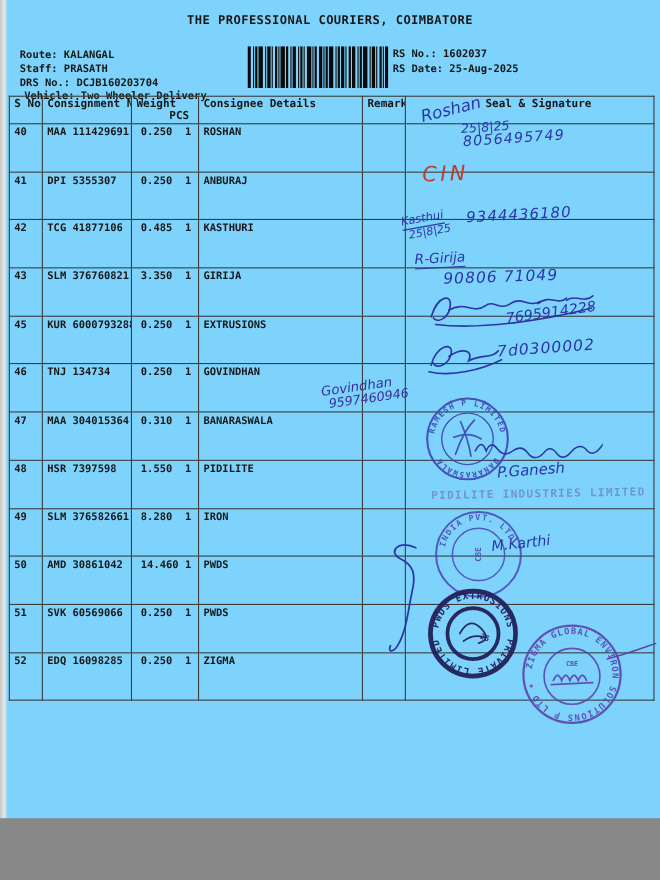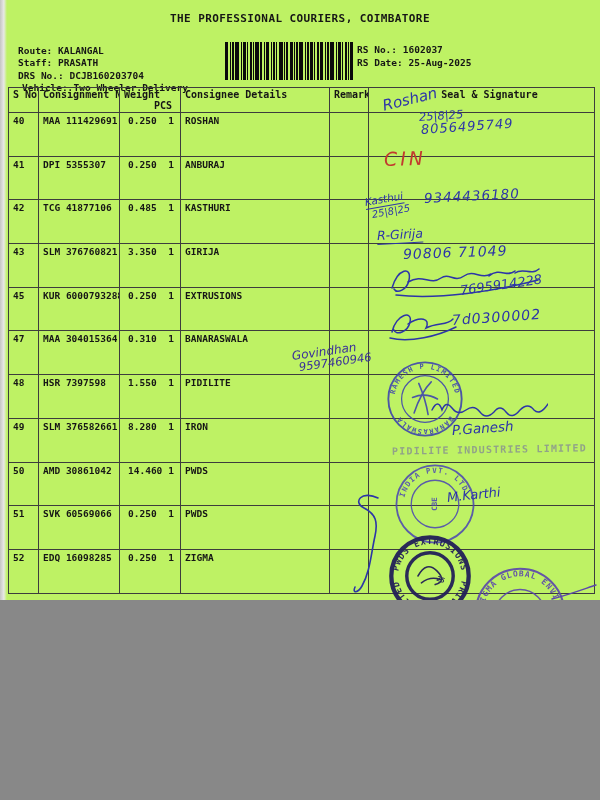--- a/index.html
+++ b/index.html
@@ -1,16 +1,16 @@
 <!DOCTYPE html>
 <html><head>
 <meta charset="utf-8">
 <style>
   html,body{margin:0;padding:0;background:#888;}
-  .page{position:relative;width:600px;height:600px;background:#bef264;overflow:hidden;
+  .page{position:relative;width:600px;height:744px;background:#7dd3fc;overflow:hidden;
         font-family:"DejaVu Sans Mono",monospace;color:#161616;}
   .scan-edge{position:absolute;left:0;top:0;width:7px;height:100%;
         background:linear-gradient(90deg,#c5c5c3,#e8e8e5 55%,rgba(255,255,255,0));}
   .title{position:absolute;top:12px;left:0;width:100%;text-align:center;
         font-weight:bold;font-size:11px;letter-spacing:.4px;}
   .subtitle{position:absolute;top:28px;left:0;width:100%;text-align:center;
         font-weight:bold;font-size:11.5px;}
   .meta{position:absolute;font-weight:bold;font-size:9.5px;white-space:nowrap;}
   .m-route{left:18px;top:45px}.m-staff{left:18px;top:57px}
   .m-drs{left:18px;top:70px}.m-vehicle{left:22px;top:82px}
@@ -110,20 +110,28 @@
         </tr>
     <tr>
           <td>45</td>
           <td>KUR 6000793288</td>
           <td><span class="wt">0.250</span><span class="pcs">1</span></td>
           <td>EXTRUSIONS</td>
           <td></td>
           <td></td>
         </tr>
     <tr>
+          <td>46</td>
+          <td>TNJ 134734</td>
+          <td><span class="wt">0.250</span><span class="pcs">1</span></td>
+          <td>GOVINDHAN</td>
+          <td></td>
+          <td></td>
+        </tr>
+    <tr>
           <td>47</td>
           <td>MAA 304015364</td>
           <td><span class="wt">0.310</span><span class="pcs">1</span></td>
           <td>BANARASWALA</td>
           <td></td>
           <td></td>
         </tr>
     <tr>
           <td>48</td>
           <td>HSR 7397598</td>

